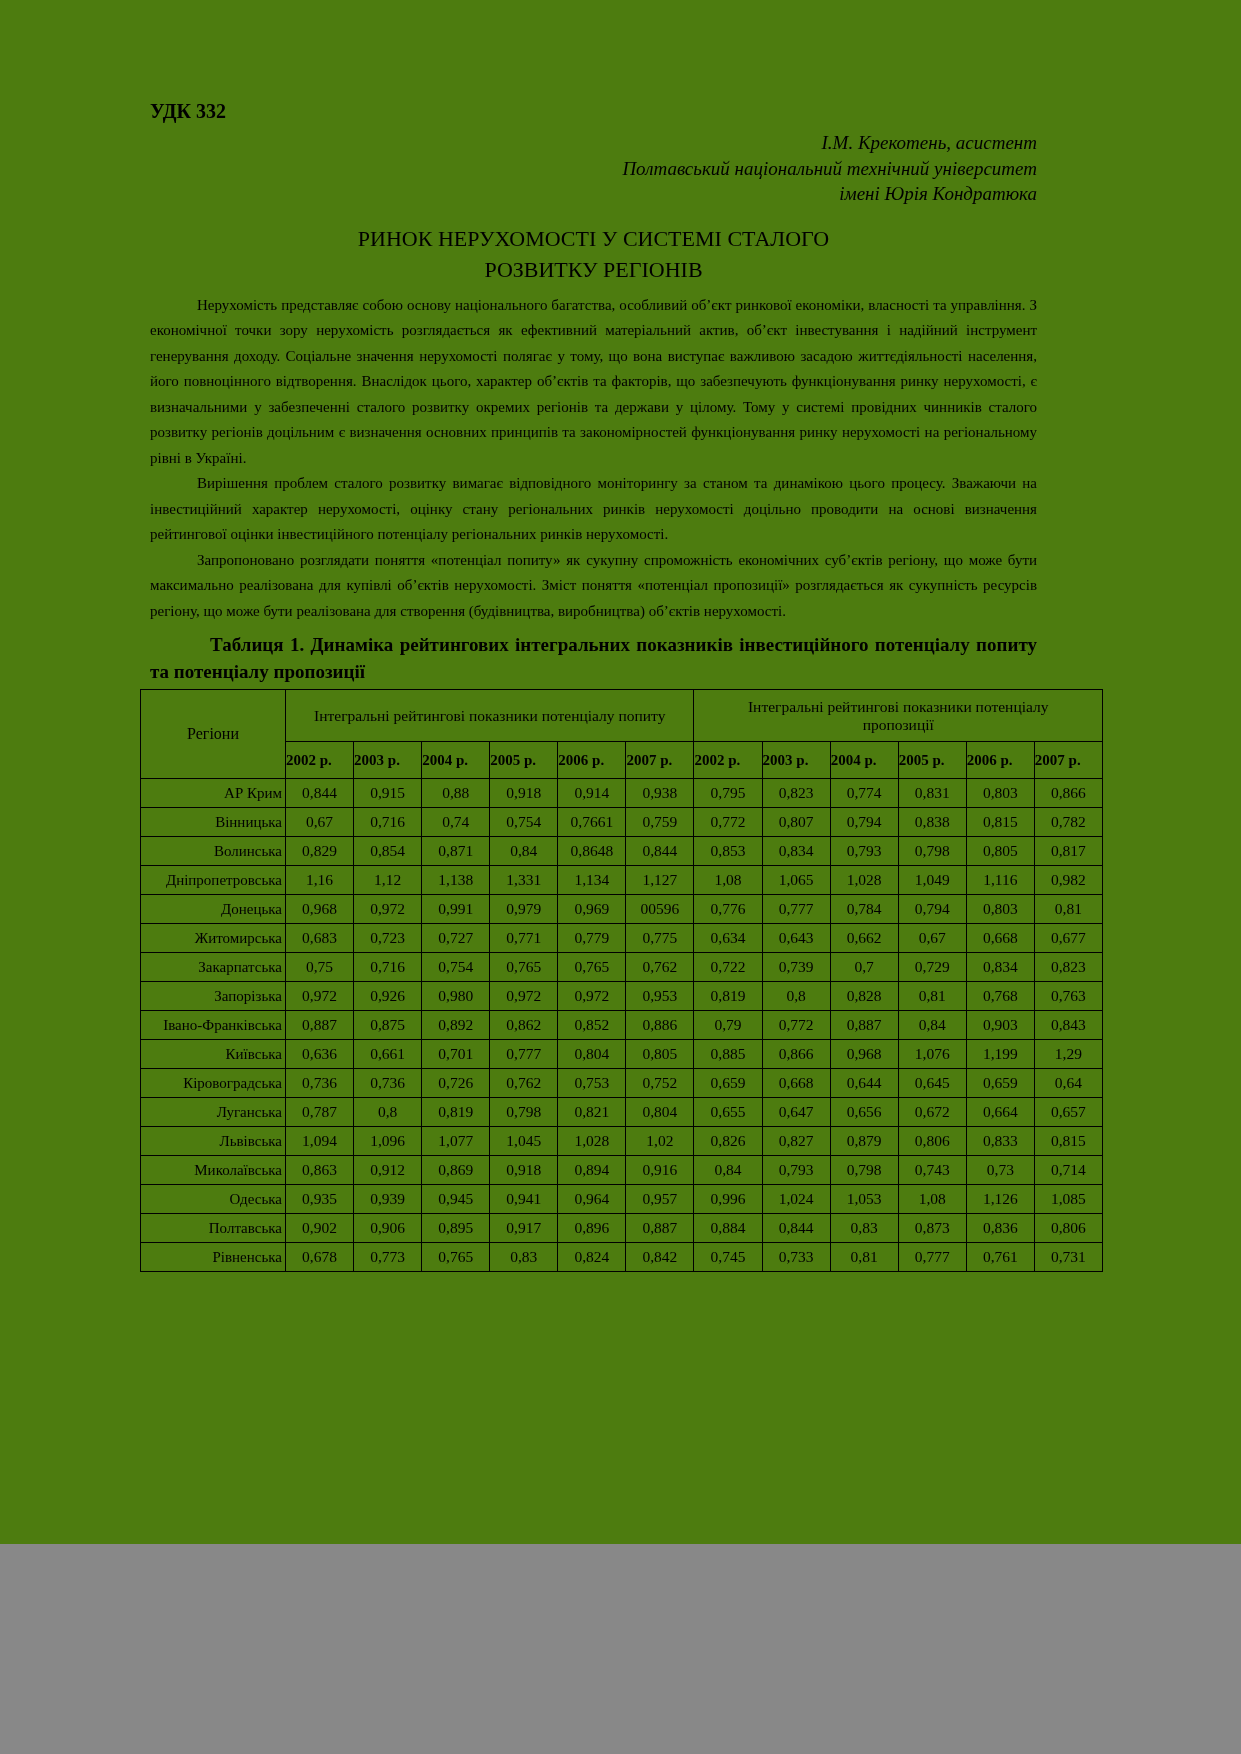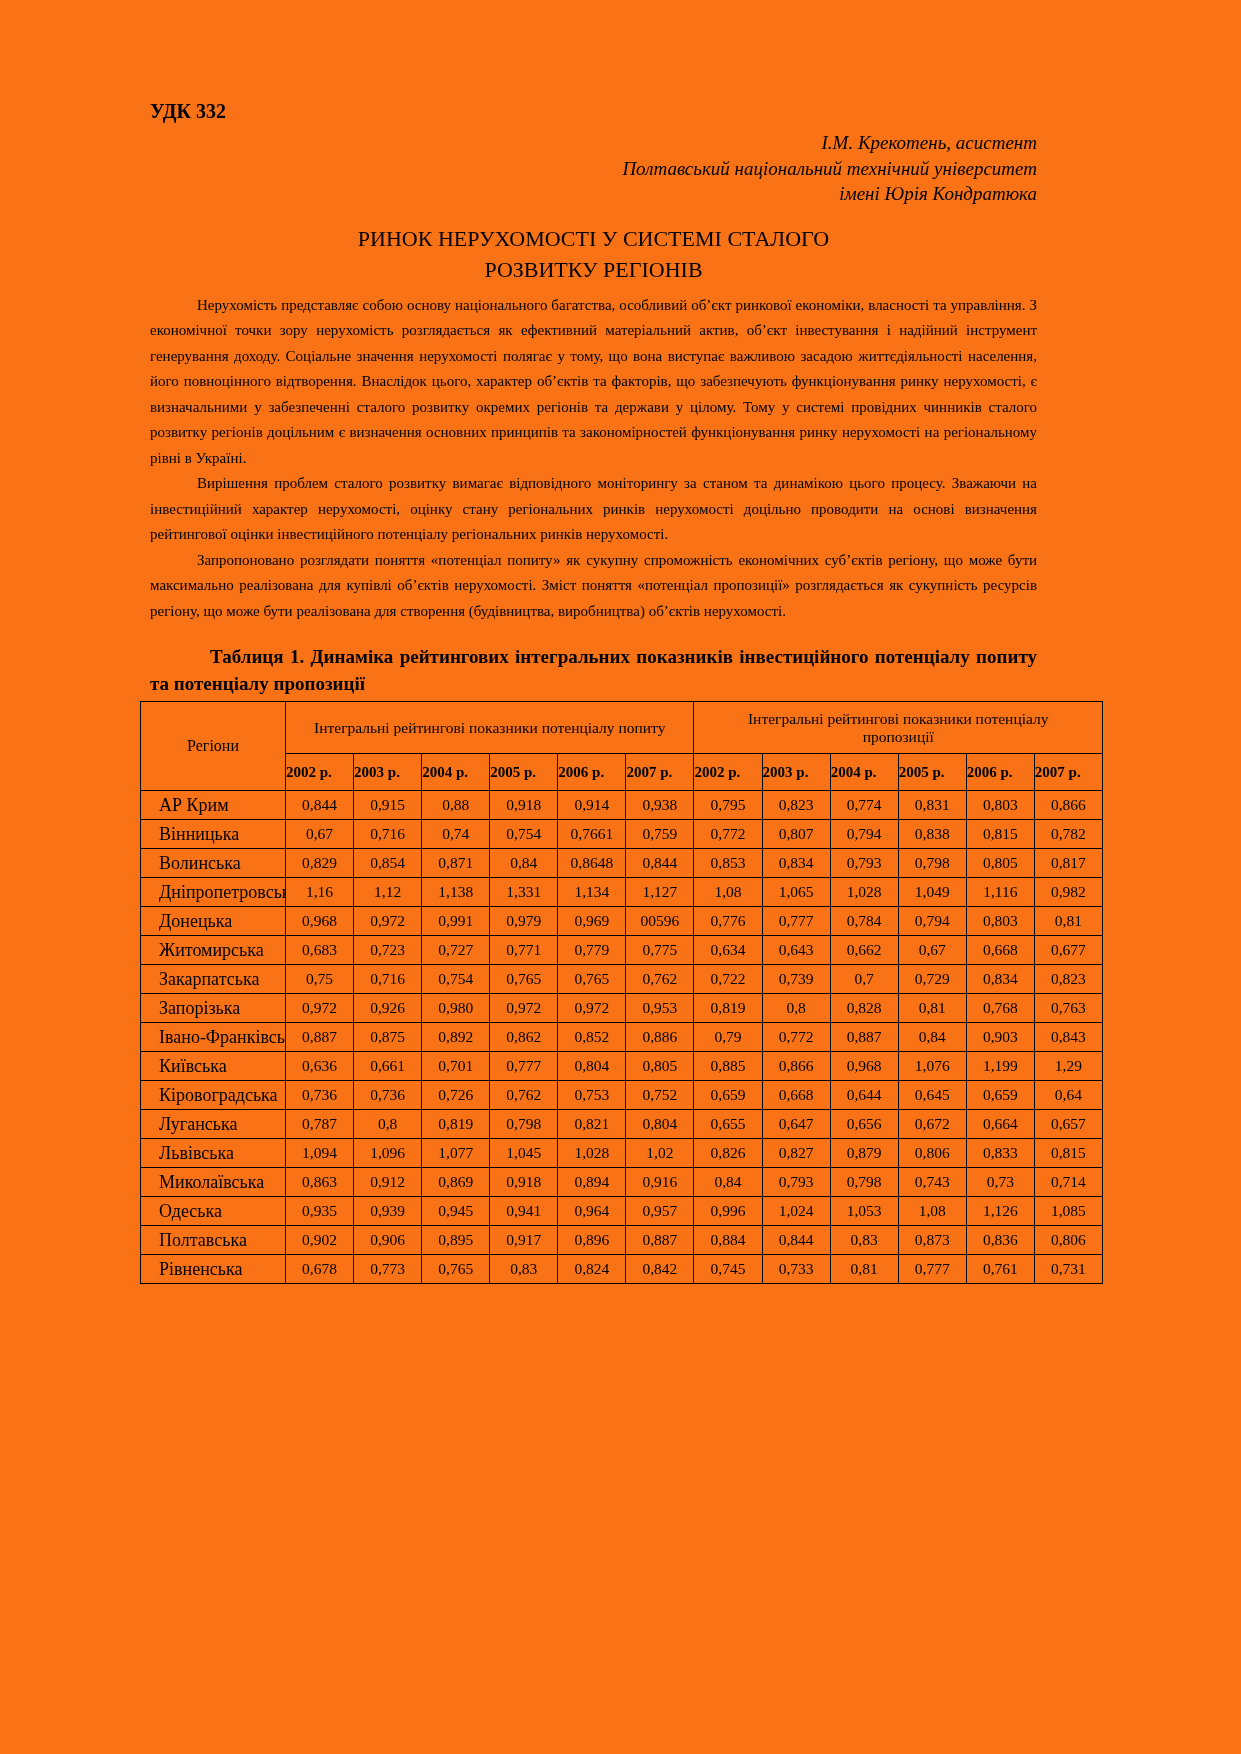--- a/index.html
+++ b/index.html
@@ -1,19 +1,19 @@
 <!DOCTYPE html>
 <html><head>
 <meta charset="utf-8">
 <style>
   * { margin:0; padding:0; box-sizing:border-box; }
   html,body { background:#888; }
   body { font-family:"Liberation Serif", serif; color:#000; }
   .page {
-    width:1241px; height:1754px; background:#f97316;
+    width:1241px; height:1544px; background:#4d7c0f;
     margin:0 auto; position:relative; overflow:hidden;
   }
   .udc {
     margin:98px 0 0 150px;
     font-weight:bold; font-size:20px; line-height:26px;
   }
   .byline {
     width:887px; margin:6px 0 0 150px;
     text-align:right; font-style:italic;
     font-size:19px; line-height:25.5px;
@@ -23,21 +23,21 @@
     text-align:center; font-weight:normal;
     font-size:22px; line-height:31px;
   }
   .body-text {
     width:887px; margin:8px 0 0 150px;
     font-size:15px; line-height:25.5px;
     text-align:justify;
   }
   .body-text p { text-indent:47px; }
   .table-caption {
-    width:887px; margin:20px 0 0 150px;
+    width:887px; margin:8px 0 0 150px;
     font-weight:bold; font-size:19px; line-height:26.5px;
     text-align:justify; text-indent:60px;
   }
   table.ratings {
     border-collapse:collapse; table-layout:fixed;
     margin:4px 0 0 140px; width:963px;
     font-family:"Liberation Serif", serif;
   }
   table.ratings td { border:1px solid #000; overflow:hidden; }
   .region-head {
@@ -45,22 +45,23 @@
   }
   .group-head {
     font-size:15.5px; text-align:center; vertical-align:middle;
     padding:5px 28px; height:52px; line-height:18px;
   }
   .year-cell {
     font-weight:bold; font-size:15px; 
     height:37px; vertical-align:middle;
   }
   .region-cell {
-    font-size:18px; padding:3px 3px 3px 18px; height:29px; vertical-align:middle;
+    font-size:15px; padding:3px 3px 3px 18px; height:29px; vertical-align:middle;
     white-space:nowrap;
+    text-align:right;
   }
   .value-cell {
     font-size:15.5px; text-align:center; vertical-align:middle;
   }
 </style>
 </head>
 <body>
 
 <div class="page">
 

